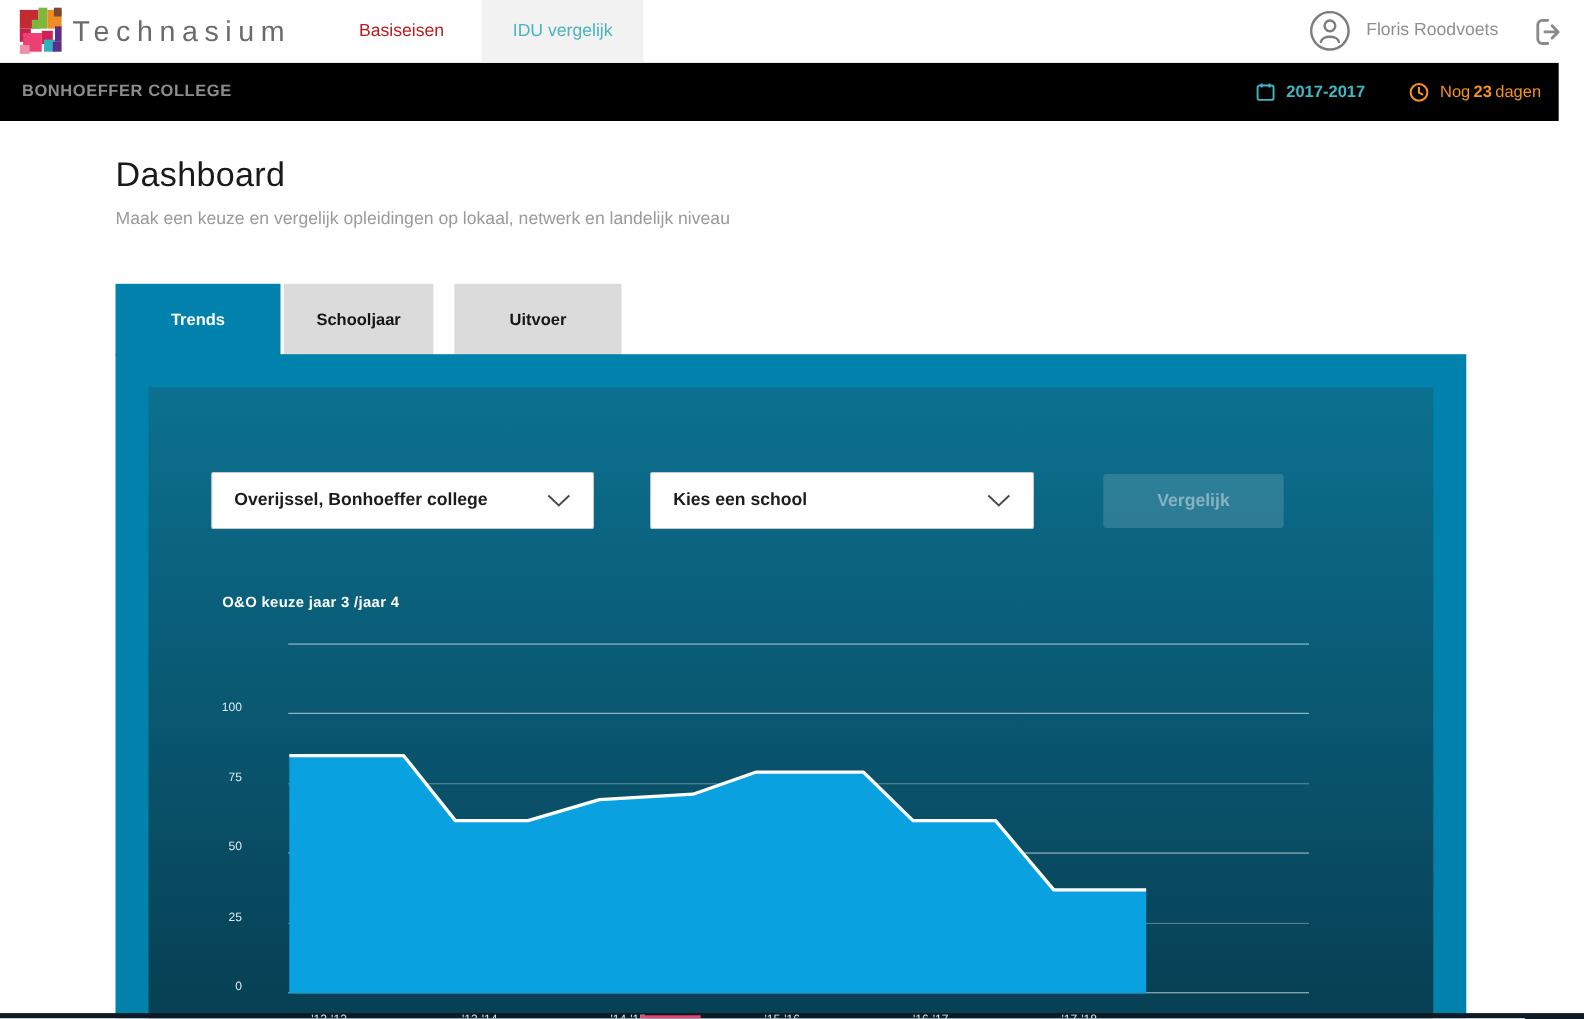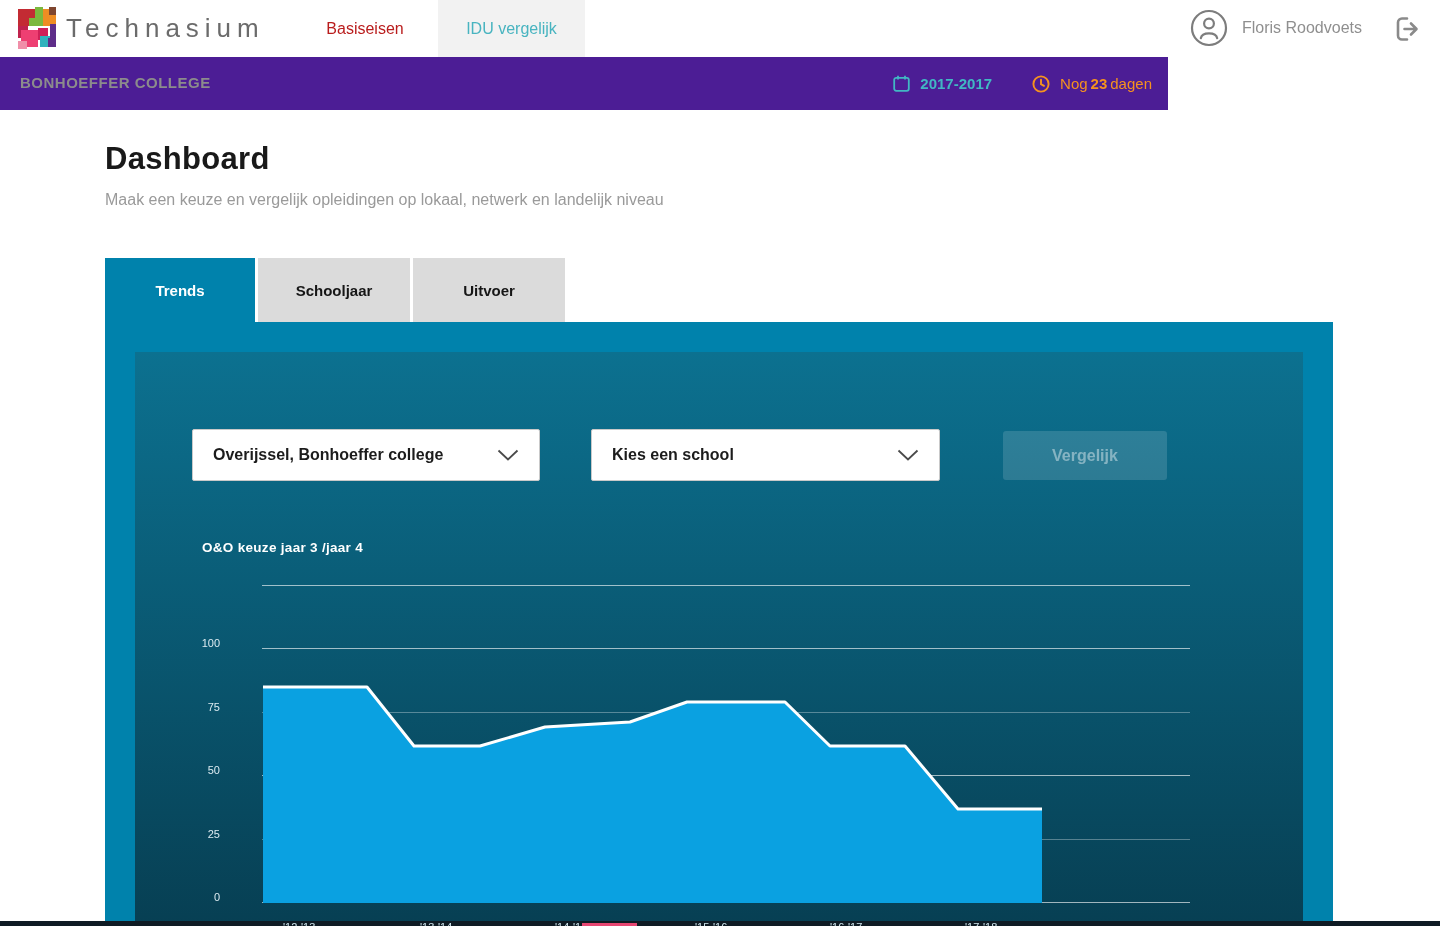--- a/index.html
+++ b/index.html
@@ -14,38 +14,38 @@
   .brand { position:absolute; left:66px; top:13px; font-size:26px; font-weight:300; color:#6b6b6b; letter-spacing:6px; }
   .nav-basis { position:absolute; left:312px; top:0; width:106px; height:57px; line-height:57px; text-align:center;
                font-size:16px; font-weight:400; color:#b91c1c; cursor:pointer; }
   .nav-idu { position:absolute; left:438px; top:0; width:147px; height:57px; line-height:57px; text-align:center;
              background:#f2f2f2; font-size:16px; font-weight:500; color:#48b4c0; cursor:pointer; }
   .userbox { position:absolute; right:78px; top:9px; display:flex; align-items:center; gap:14px; }
   .username { font-size:16px; color:#8f8f8f; }
   .logout { position:absolute; right:18px; top:15px; width:28px; height:28px; cursor:pointer; }
 
   
-  .subbar { position:absolute; left:0; top:57px; width:1168px; height:53px; background:#4c1d95; }
+  .subbar { position:absolute; left:0; top:57px; width:1417px; height:53px; background:#000000; }
   .schoolname { position:absolute; left:20px; top:17px; font-size:15px; font-weight:700; color:#8c8c8c; letter-spacing:.5px; }
   .subright { position:absolute; right:16px; top:0; height:53px; display:flex; align-items:center; gap:10px; }
   .yeartxt { font-size:15px; font-weight:600; color:#41b7c3; margin-right:30px; }
   .daystxt { font-size:15px; color:#f6921e; }
   .daystxt b { font-weight:800; padding:0 3px; }
 
   
-  .pagetitle { position:absolute; left:105px; top:141px; font-size:31px; font-weight:700; color:#191919; letter-spacing:.3px; }
+  .pagetitle { position:absolute; left:105px; top:141px; font-size:31px; font-weight:400; color:#191919; letter-spacing:.3px; }
   .pagesub { position:absolute; left:105px; top:191px; font-size:16px; color:#9a9a9a; }
 
   
   .tab { position:absolute; top:258px; height:65px; text-align:center; line-height:65px;
          font-size:15px; font-weight:700; cursor:pointer; }
   .tab.active { background:#0082ac; color:#fff; }
   .tab.idle { background:#dbdbdb; color:#161616; }
   .tab1 { left:105px; width:150px; }
-  .tab2 { left:258px; width:152px; }
+  .tab2 { left:258px; width:136px; }
   .tab3 { left:413px; width:152px; }
 
   
   .panel-outer { position:absolute; left:105px; top:322px; width:1228px; height:604px; background:#0082ac; }
   .panel-inner { position:absolute; left:135px; top:352px; width:1168px; height:574px;
                  background:linear-gradient(180deg,#0c7190 0%,#073f53 100%); }
 
   
   .dropdown { position:absolute; top:429px; height:52px; background:#fff; border:1px solid #c9c9c9; border-radius:2px;
               display:flex; align-items:center; justify-content:space-between; padding:0 20px; cursor:pointer; }

